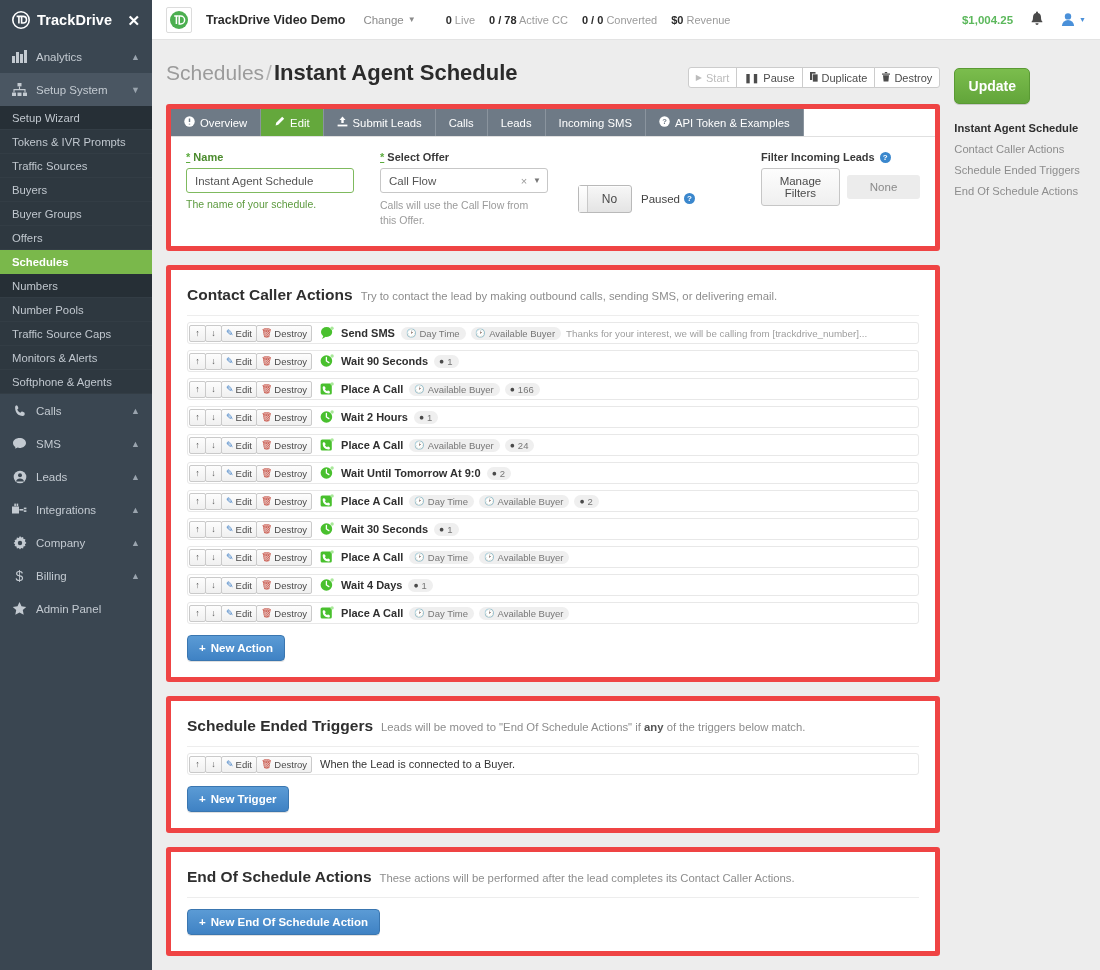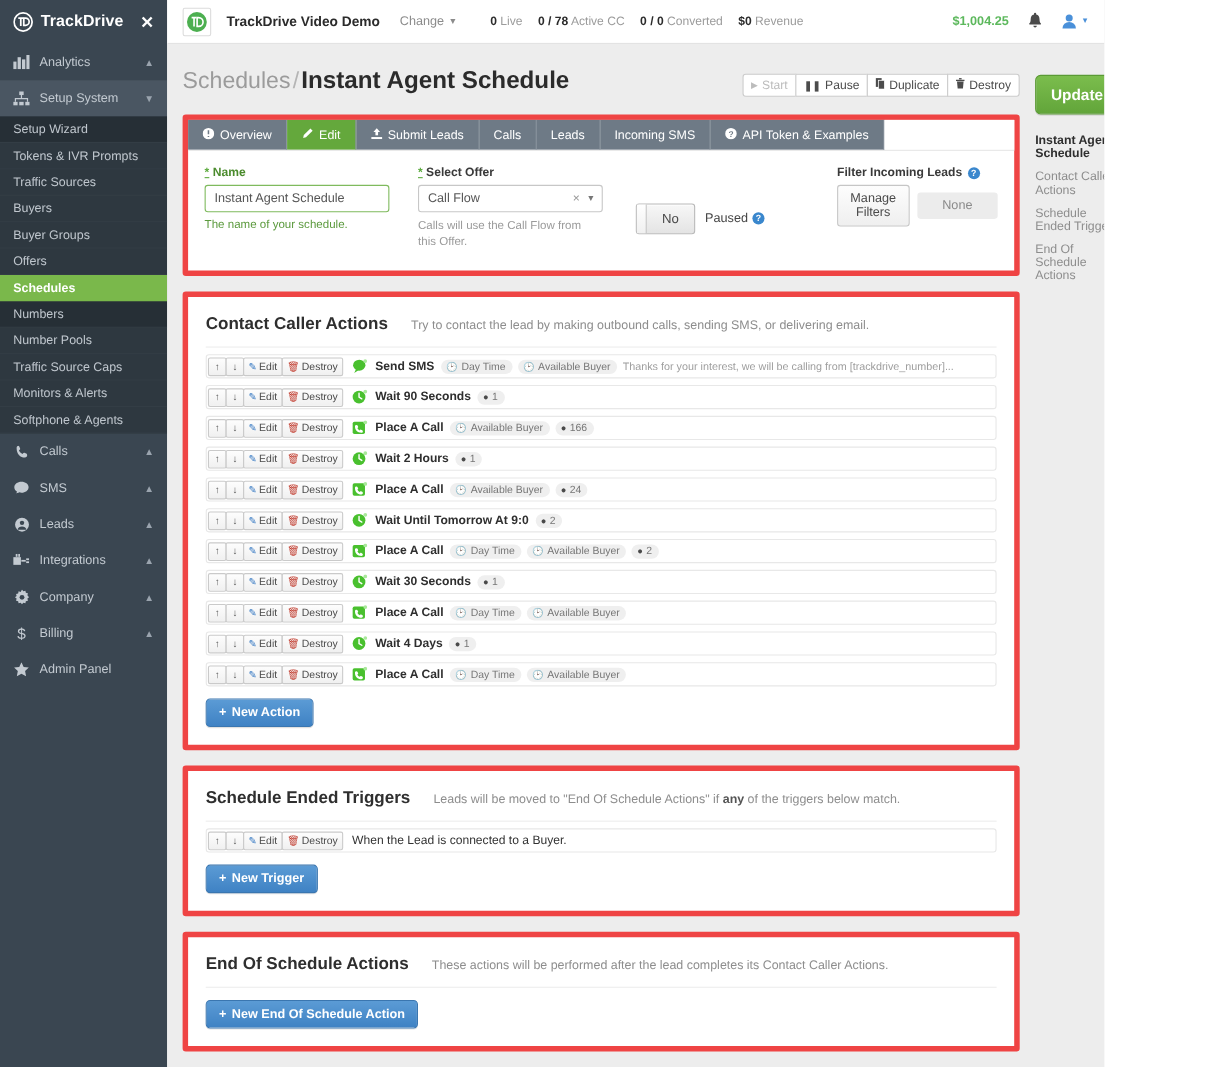--- a/index.html
+++ b/index.html
@@ -4,21 +4,21 @@
 <style>
   * { box-sizing: border-box; margin: 0; padding: 0; }
   html, body { width: 1100px; height: 970px; }
   body {
     font-family: "Liberation Sans", sans-serif;
     font-size: 12px;
     background: #ffffff;
     color: #333;
     overflow: hidden;
   }
-  .app { display: flex; width: 1004px; height: 970px; }
+  .app { display: flex; width: 1100px; height: 970px; }
 
   
   .sidebar {
     width: 152px; min-width: 152px;
     background: #3a4651;
     color: #c8ced3;
     height: 970px;
     overflow: hidden;
   }
   .brand {
@@ -132,21 +132,21 @@
            font-size:8px;line-height:11px;text-align:center;font-weight:bold; }
   .btn-plain {
     border: 1px solid #c6c6c6; background: linear-gradient(#fdfdfd,#efefef); color: #4a4a4a;
     font-size: 11.5px; padding: 6px 11px; border-radius: 3px; cursor: pointer;
   }
   .badge-none { background: #ececec; color: #8a8a8a; font-size: 11.5px; padding: 6px 23px; border-radius: 3px; }
 
   .section-pad { padding: 16px 16px 16px 16px; }
   .sec-title { display: flex; align-items: baseline; gap: 8px; padding-bottom: 11px; border-bottom: 1px solid #ededed; }
   .sec-title h2 { font-size: 15.5px; font-weight: bold; color: #2f2f2f; }
-  .sec-title .sub { font-size: 11.3px; color: #8d8d8d; margin-left: 13px; }
+  .sec-title .sub { font-size: 11.3px; color: #8d8d8d; }
   .sec-title .sub b { color: #555; }
 
   .action-row {
     display: flex; align-items: center; gap: 0;
     border: 1px solid #e8e8e8; border-radius: 3px; height: 22px;
     margin-top: 6px; padding: 0 0 0 0; background: #fff;
   }
   .mini-grp { display: flex; margin: 0 8px 0 2px; }
   .mini-btn {
     border: 1px solid #cacaca; background: linear-gradient(#fdfdfd,#f0f0f0);

